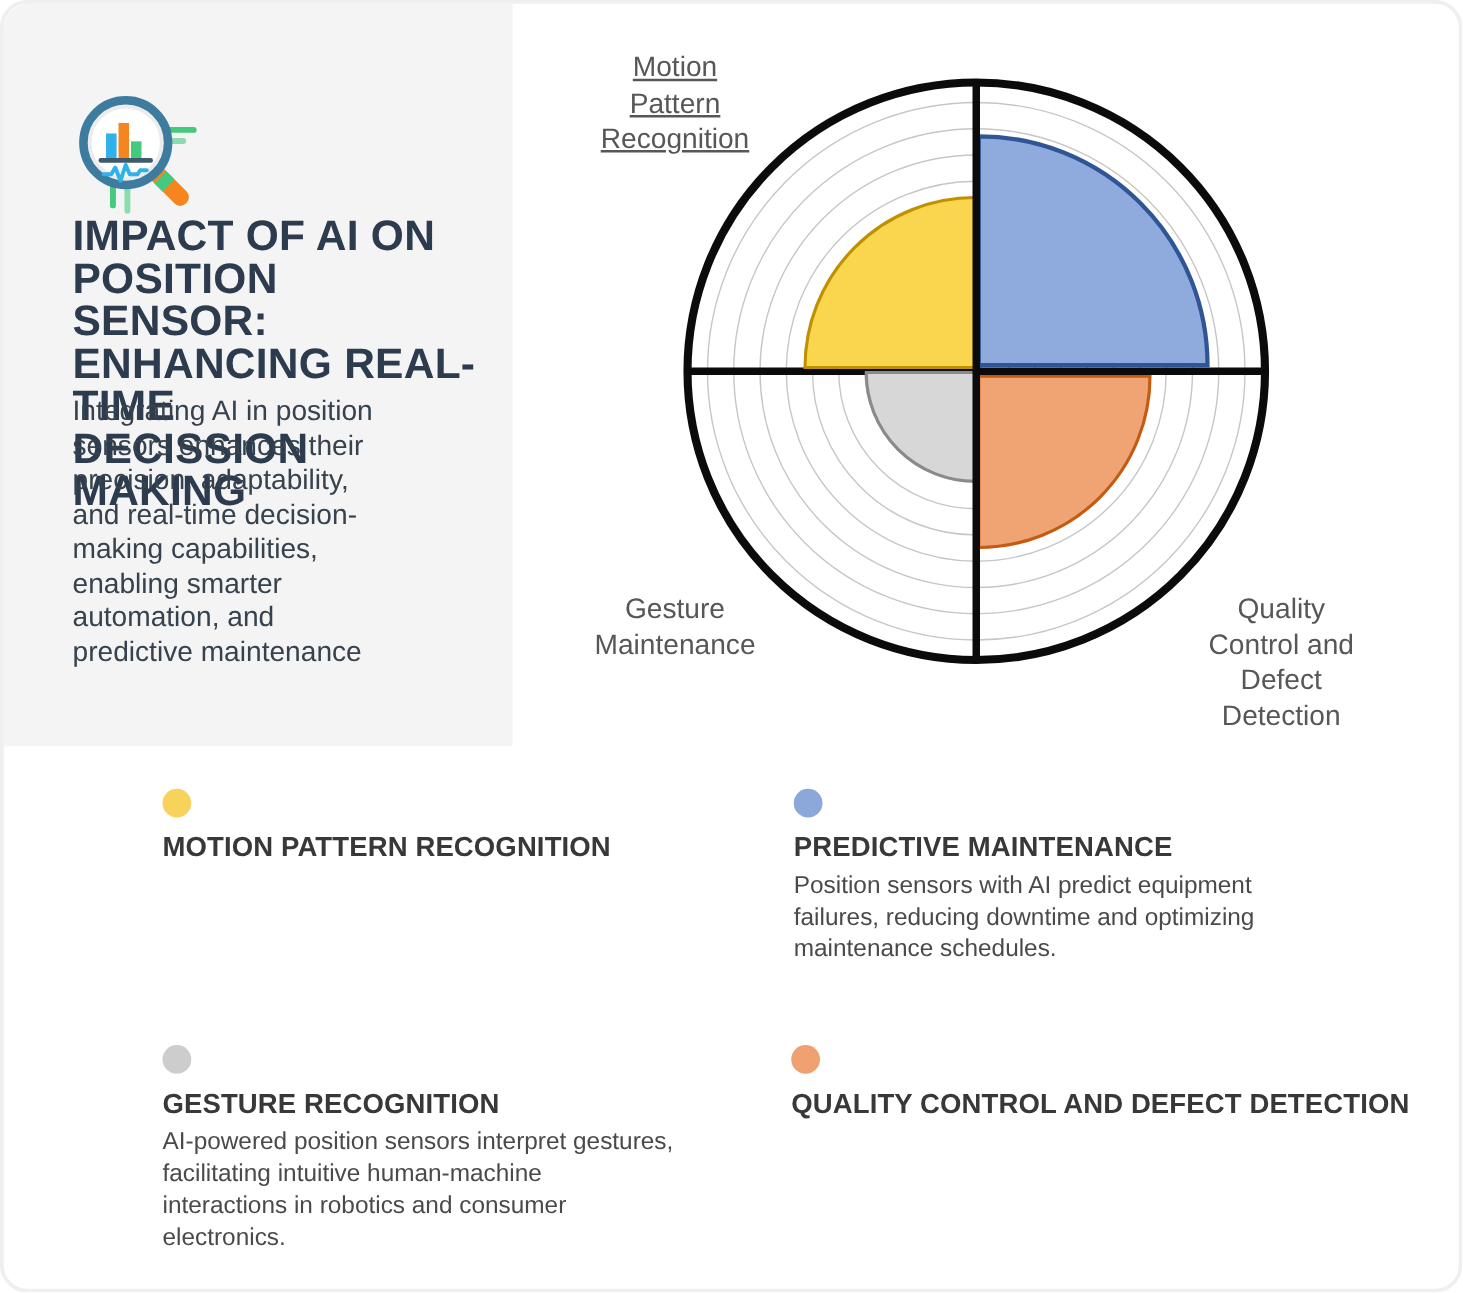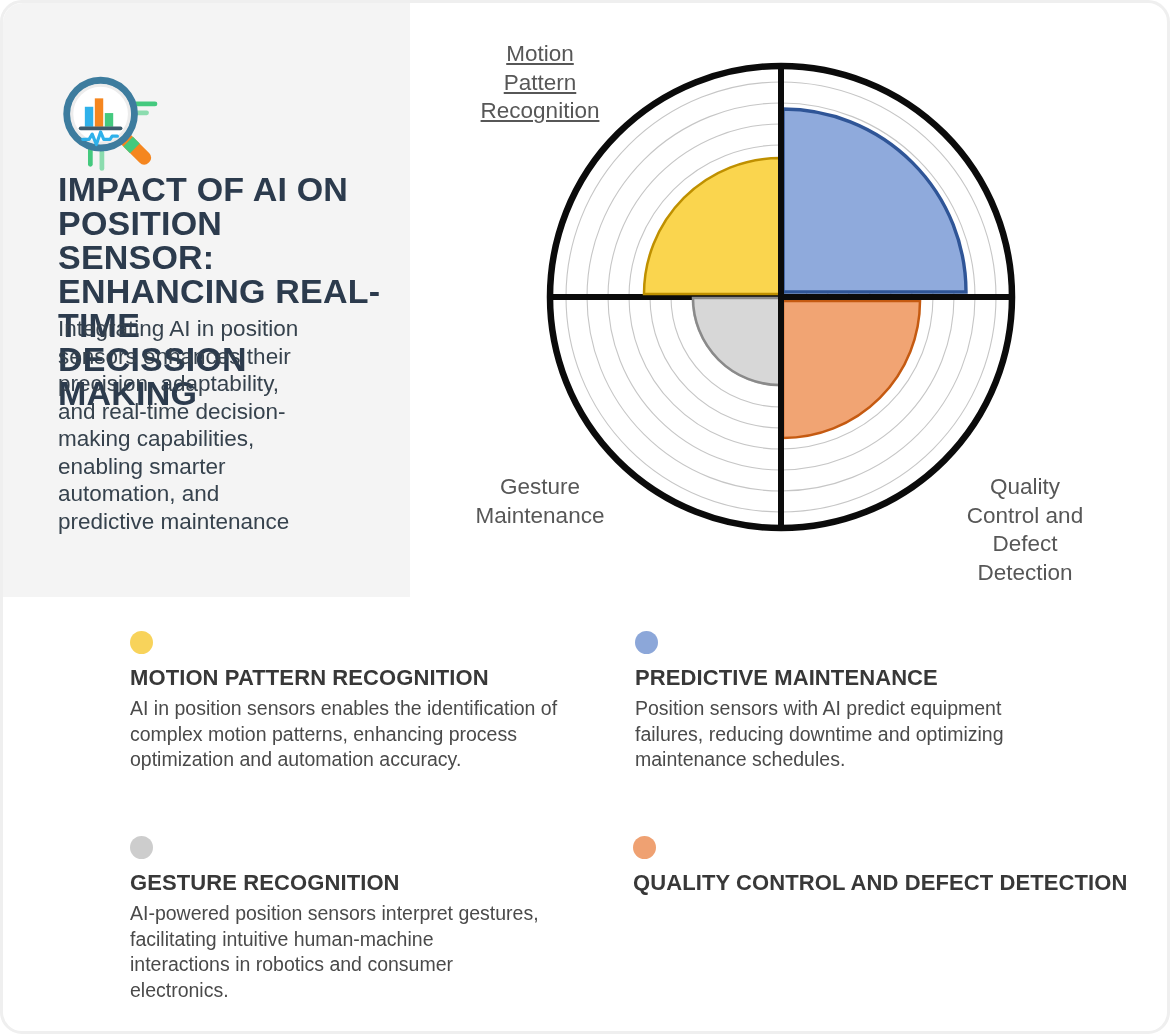--- a/index.html
+++ b/index.html
@@ -93,23 +93,20 @@
   <div class="q-label bl">Gesture
 Maintenance</div>
   <div class="q-label br">Quality
 Control and
 Defect
 Detection</div>
 
   <div class="legend-item li-1">
     <div class="dot" style="background: rgb(248, 211, 91);"></div>
     <div class="legend-title">MOTION PATTERN RECOGNITION</div>
-    <div class="legend-body">AI in position sensors enables the identification of
-complex motion patterns, enhancing process
-optimization and automation accuracy.</div>
   </div>
 
   <div class="legend-item li-2">
     <div class="dot" style="background: rgb(140, 167, 217);"></div>
     <div class="legend-title">PREDICTIVE MAINTENANCE</div>
     <div class="legend-body">Position sensors with AI predict equipment
 failures, reducing downtime and optimizing
 maintenance schedules.</div>
   </div>
 

